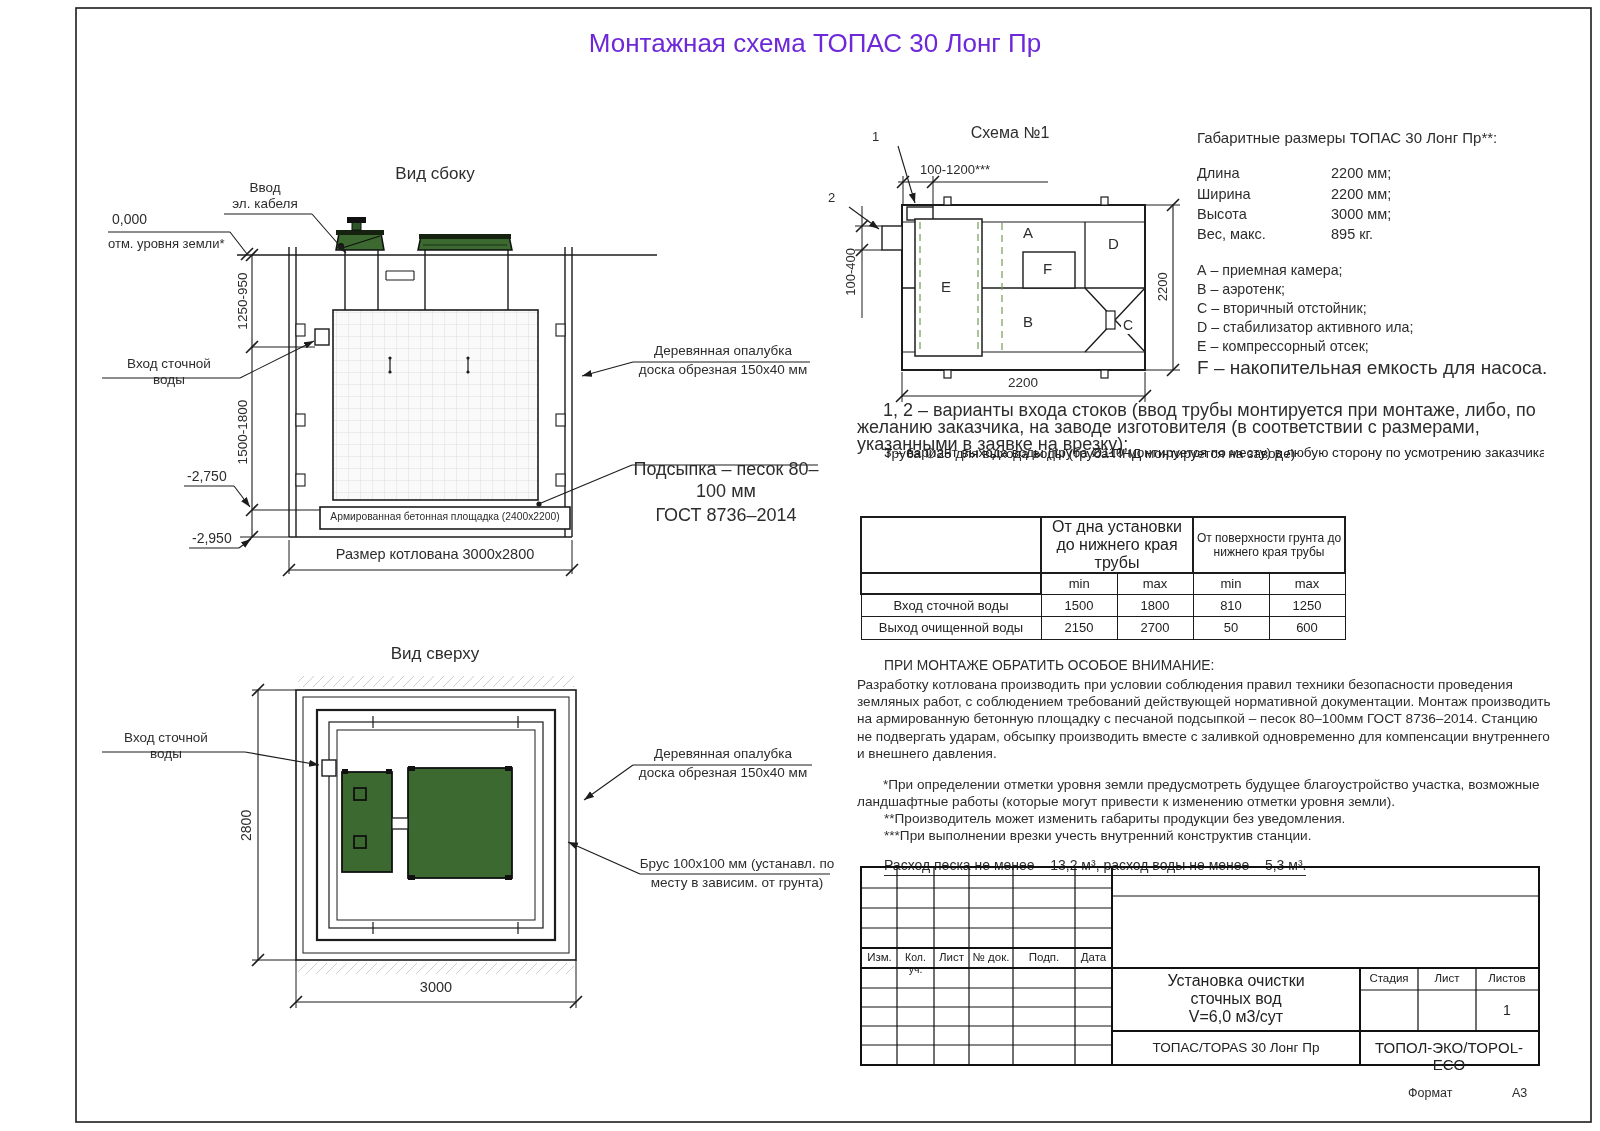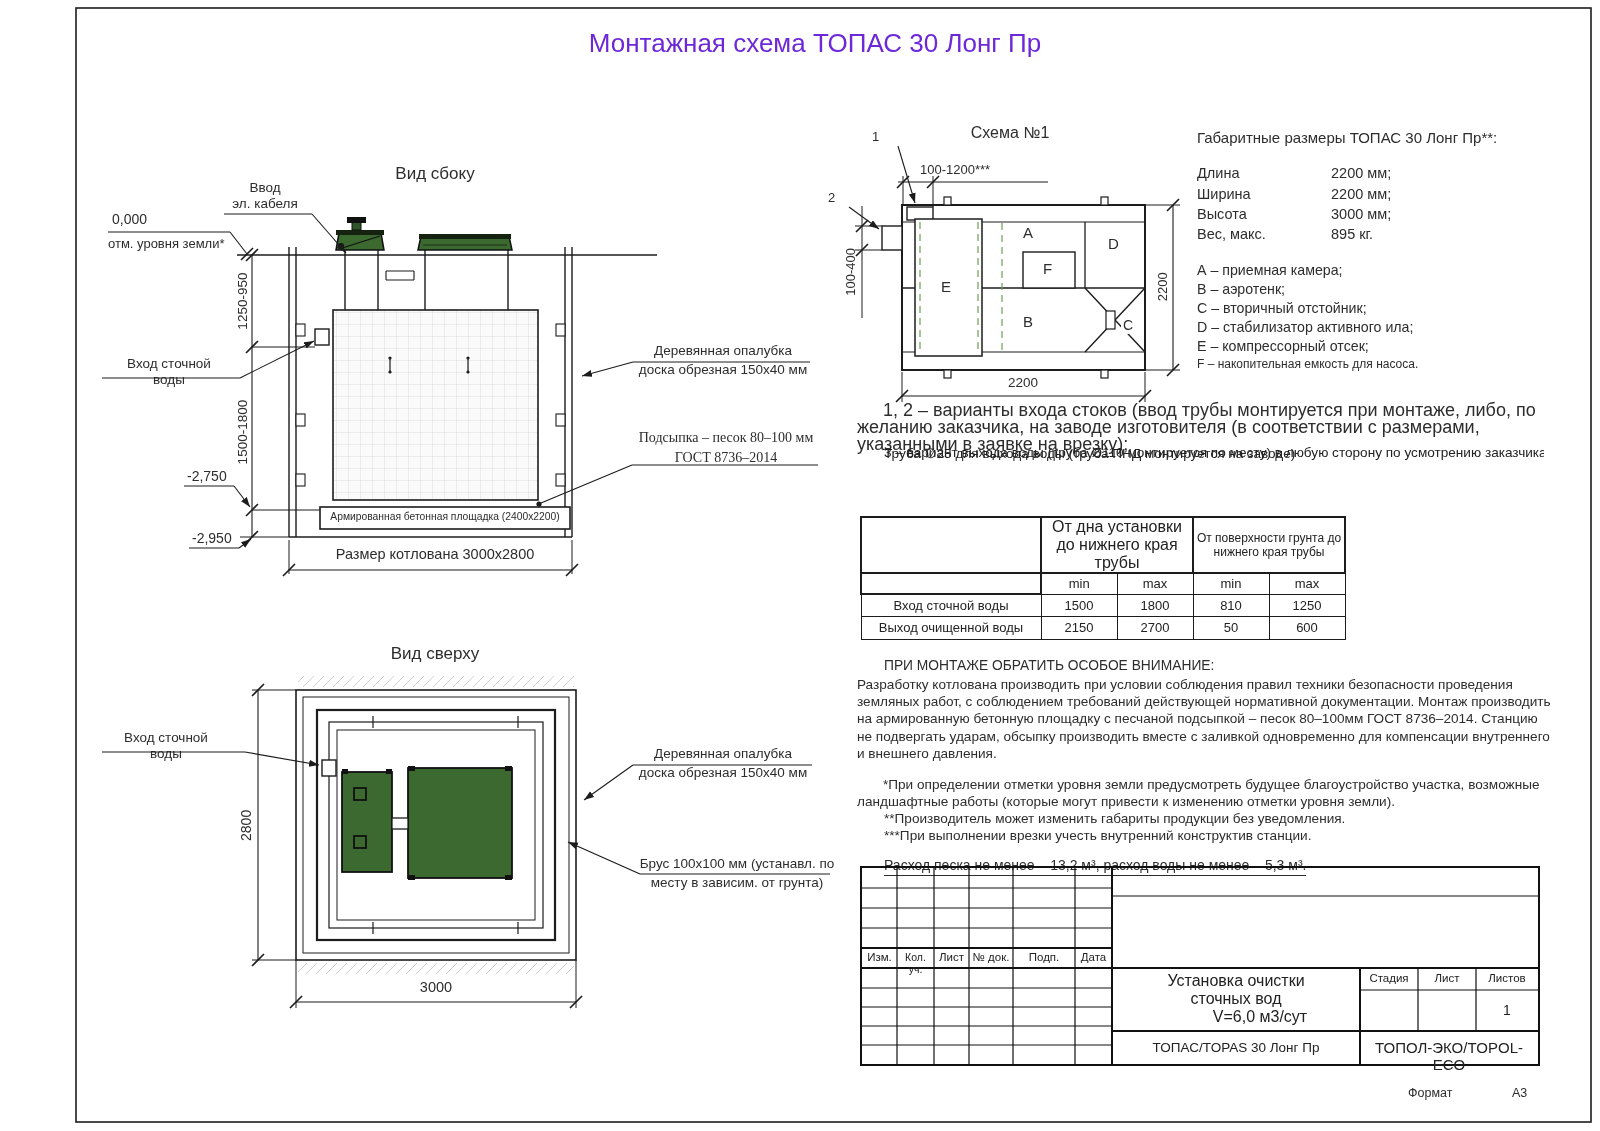--- a/index.html
+++ b/index.html
@@ -178,21 +178,21 @@
       <div>воды</div>
 </div>
 <div class="lbl" style="left:187px;top:468px;font-size:14px;">-2,750</div>
 <div class="lbl" style="left:192px;top:530px;font-size:14px;">-2,950</div>
 <div class="lbl c" style="left:322px;top:511px;width:246px;font-size:10.3px;">Армированная бетонная площадка (2400х2200)</div>
 <div class="lbl c" style="left:325px;top:546px;width:220px;font-size:14.5px;">Размер котлована 3000х2800</div>
 <div class="lbl c" style="left:628px;top:343px;width:190px;font-size:13.5px;">
   <div>Деревянная опалубка</div>
       <div style="margin-top:3px;">доска обрезная 150х40 мм</div>
 </div>
-<div class="lbl c" style="left:628px;top:430px;width:196px;font-size:14px;font-family:Liberation Serif, serif;">
+<div class="lbl c" style="left:628px;top:459px;width:196px;font-size:18px;">
   <div>Подсыпка – песок 80–100 мм</div>
       <div style="margin-top:3px;">ГОСТ 8736–2014</div>
 </div>
 
 <div class="lbl c" style="left:350px;top:644px;width:170px;font-size:17px;">Вид сверху</div>
 <div class="lbl c" style="left:95px;top:730px;width:142px;font-size:13.5px;">
   <div>Вход сточной</div>
       <div>воды</div>
 </div>
 <div class="lbl c rot" style="left:201px;top:817px;width:90px;font-size:14px;">2800</div>
@@ -232,21 +232,21 @@
 <div class="lbl" style="left:1331px;top:186px;font-size:14.5px;">2200 мм;</div>
 <div class="lbl" style="left:1197px;top:206px;font-size:14.5px;">Высота</div>
 <div class="lbl" style="left:1331px;top:206px;font-size:14.5px;">3000 мм;</div>
 <div class="lbl" style="left:1197px;top:226px;font-size:14.5px;">Вес, макс.</div>
 <div class="lbl" style="left:1331px;top:226px;font-size:14.5px;">895 кг.</div>
 <div class="lbl" style="left:1197px;top:262px;font-size:14.2px;">А – приемная камера;</div>
 <div class="lbl" style="left:1197px;top:281px;font-size:14.2px;">В – аэротенк;</div>
 <div class="lbl" style="left:1197px;top:300px;font-size:14.2px;">С – вторичный отстойник;</div>
 <div class="lbl" style="left:1197px;top:319px;font-size:14.2px;">D – стабилизатор активного ила;</div>
 <div class="lbl" style="left:1197px;top:338px;font-size:14.2px;">Е – компрессорный отсек;</div>
-<div class="lbl" style="left:1197px;top:357px;font-size:12px;">F – накопительная емкость для насоса.</div>
+<div class="lbl" style="left:1197px;top:357px;font-size:19px;">F – накопительная емкость для насоса.</div>
 
 <div class="lbl wrap" style="left:857px;top:402px;width:695px;font-size:18px;line-height:17px;text-indent:26px;">1, 2 – варианты входа  стоков (ввод трубы монтируется при монтаже, либо, по желанию заказчика, на заводе изготовителя (в соответствии с размерами, указанными в заявке на врезку);</div>
 <div class="ovbox">
   <span>Труба ∅25 для выхода воды (труба ПНД монтируется на заводе)</span>
   <span>3 – вариант выхода воды (труба Ø110 монтируется по месту) в любую сторону по усмотрению заказчика.</span>
 </div>
 
 <table class="expl">
   <colgroup>
         <col style="width:180px">
@@ -308,21 +308,21 @@
     </g>
   </svg>
   <div class="tbl" style="left:0;top:83px;width:35px;">Изм.</div>
   <div class="tbl" style="left:35px;top:83px;width:37px;font-size:10.5px;">Кол. уч.</div>
   <div class="tbl" style="left:72px;top:83px;width:35px;">Лист</div>
   <div class="tbl" style="left:107px;top:83px;width:44px;">№ док.</div>
   <div class="tbl" style="left:151px;top:83px;width:62px;">Подп.</div>
   <div class="tbl" style="left:213px;top:83px;width:37px;">Дата</div>
   <div class="tbl" style="left:250px;top:104px;width:248px;font-size:16px;">Установка очистки</div>
   <div class="tbl" style="left:250px;top:122px;width:248px;font-size:16px;">сточных вод</div>
-  <div class="tbl" style="left:250px;top:140px;width:248px;font-size:16px;padding-left:24px;">V=6,0 м3/сут</div>
+  <div class="tbl" style="left:250px;top:140px;width:248px;font-size:16px;">V=6,0 м3/сут</div>
   <div class="tbl" style="left:498px;top:104px;width:58px;">Стадия</div>
   <div class="tbl" style="left:556px;top:104px;width:58px;">Лист</div>
   <div class="tbl" style="left:614px;top:104px;width:62px;">Листов</div>
   <div class="tbl" style="left:614px;top:134px;width:62px;font-size:14px;">1</div>
   <div class="tbl" style="left:250px;top:172px;width:248px;font-size:13.5px;">ТОПАС/TOPAS 30 Лонг Пр</div>
   <div class="tbl" style="left:498px;top:171px;width:178px;font-size:15px;">ТОПОЛ-ЭКО/TOPOL-ECO</div>
 </div>
 
 <div class="lbl" style="left:1408px;top:1086px;font-size:12.5px;">Формат</div>
 <div class="lbl" style="left:1512px;top:1086px;font-size:12.5px;">А3</div>

